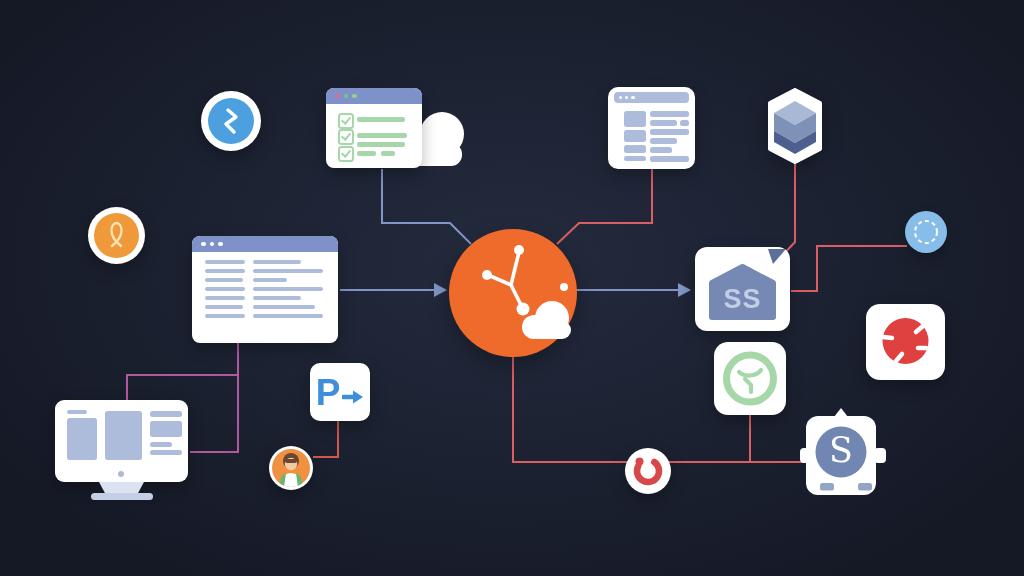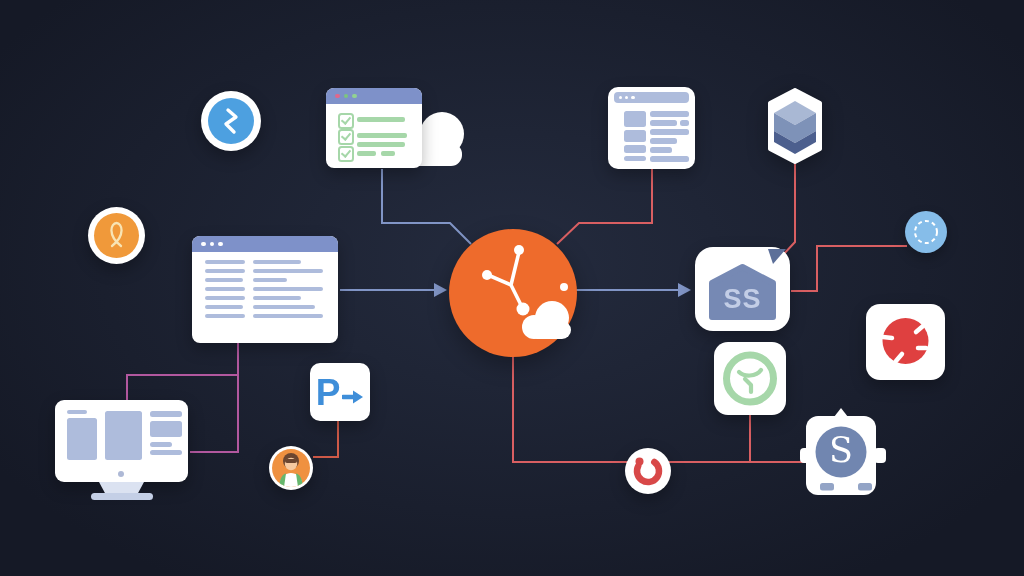--- a/index.html
+++ b/index.html
@@ -153,21 +153,21 @@
       <circle cx="74" cy="80" r="6.5" fill="#fff"></circle>
       <circle cx="115" cy="58" r="4" fill="#fff"></circle>
       <g>
         <circle cx="103" cy="89" r="17" fill="#fff"></circle>
         <circle cx="85" cy="98" r="12" fill="#fff"></circle>
         <rect x="79" y="92" width="43" height="18" rx="9" fill="#fff"></rect>
       </g>
     </svg>
   </div>
 
-  <div class="abs tile" style="left:695px;top:247px;width:95px;height:84px;border-radius:18px;">
+  <div class="abs tile" style="left:695px;top:247px;width:95px;height:84px;border-radius:12px;">
     <svg class="abs" style="left:0;top:0;" width="95" height="84" viewBox="0 0 95 84">
       <polygon points="73,2 91,2 78,17" fill="#5c6f99"></polygon>
       <polygon points="17,36 47.5,20 78,36 78,70 17,70" fill="var(--slate-blue)" stroke="var(--slate-blue)" stroke-width="6" stroke-linejoin="round"></polygon>
     </svg>
     <div class="ss-text" style="top:37px;">SS</div>
   </div>
 
   <div class="abs circle" style="left:905px;top:211px;width:42px;height:42px;background:var(--dashed-badge-blue);box-shadow:0 5px 12px rgba(0,0,0,.25);">
     <svg width="42" height="42" viewBox="0 0 42 42">
       <circle cx="21" cy="21" r="11" stroke="#fff" stroke-width="2" fill="none" stroke-dasharray="4 3.2"></circle>

